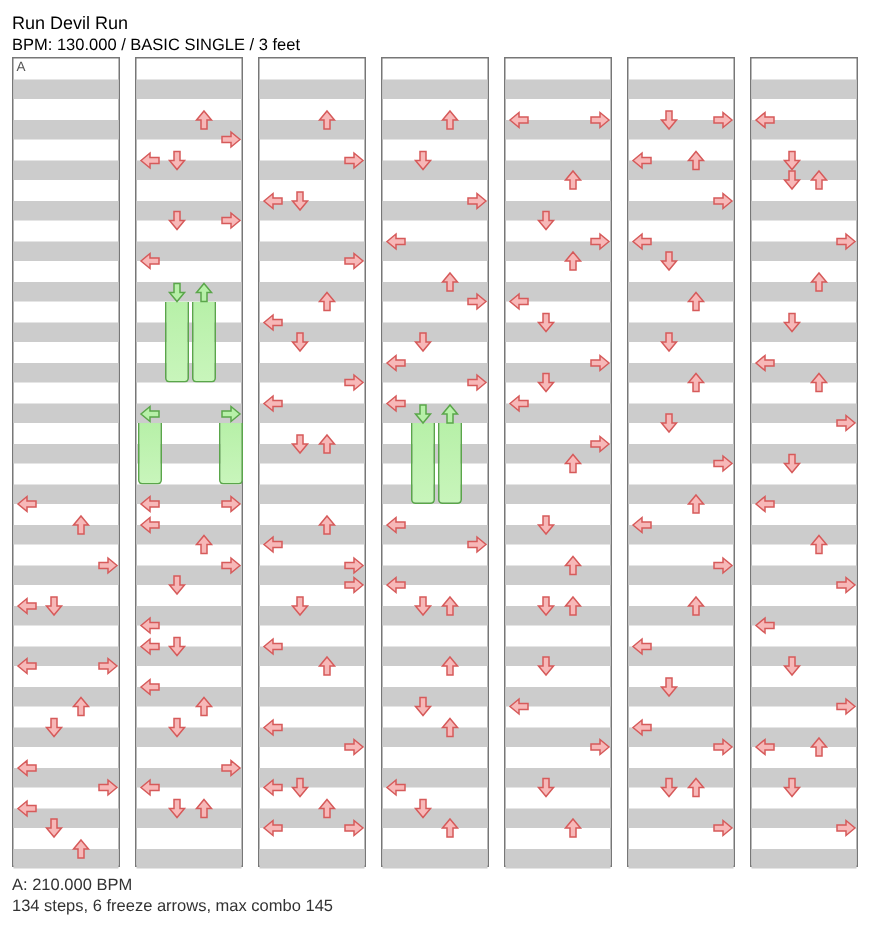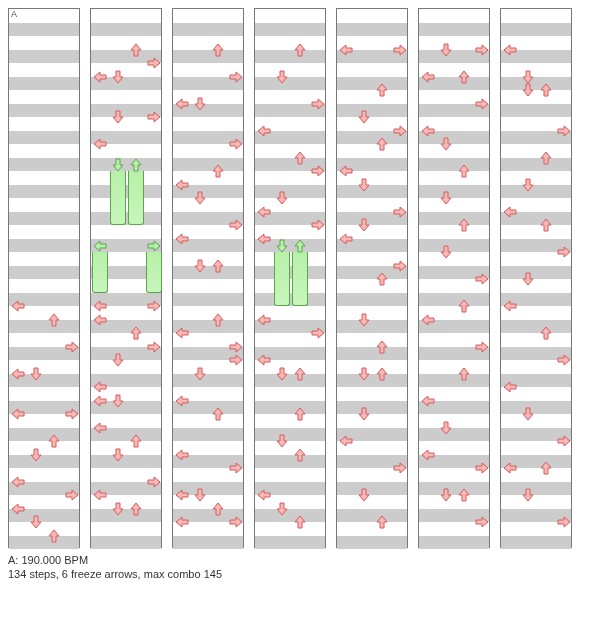--- a/index.html
+++ b/index.html
@@ -16,20 +16,22 @@
 .arrow{position:absolute;width:16px;height:16px;transform:translate(-50%,-50%)}
 .arrow svg{width:16px;height:16px;display:block}
 .hold{position:absolute;width:16px;transform:translateX(-50%);background:linear-gradient(#b7f0a8,#c8f5bb);border:1px solid #5aa64a;border-top:none;border-radius:0 0 3px 3px;box-sizing:border-box}
 .hold .cap{position:absolute;top:-14px;left:-1px;width:16px;height:14px}
 .footer{margin-top:6px;font-size:11px;color:#333}
 .footer .bpm{margin-bottom:2px}
 </style>
 </head>
 <body>
 <div class="page">
+  <div class="subtitle">Run Devil Run</div>
+  <div class="meta">BPM: 130.000 / BASIC SINGLE / 3 feet</div>
   <div class="chart">
     <div class="columns" id="cols">
         <div class="col">
           <div class="rows">
             <div class="r" style="top: 13.5px;"></div>
             <div class="r" style="top: 40.5px;"></div>
             <div class="r" style="top: 67.5px;"></div>
             <div class="r" style="top: 94.5px;"></div>
             <div class="r" style="top: 121.5px;"></div>
             <div class="r" style="top: 148.5px;"></div>
@@ -1282,16 +1284,16 @@
             <svg viewBox="0 0 16 16">
               <g transform="rotate(90 8 8)">
                 <path d="M8 2 L13 8 L10 8 L10 14 L6 14 L6 8 L3 8 Z" fill="#f7b8b8" stroke="#d65a5a" stroke-width="1"></path>
               </g>
             </svg>
           </div>
         </div>
       </div>
   </div>
   <div class="footer">
-    <div class="bpm">A: 190.000 BPM</div>
+    <div class="bpm">A: 210.000 BPM</div>
     <div class="stats">134 steps, 6 freeze arrows, max combo 145</div>
   </div>
 </div>
 
 </body></html>

